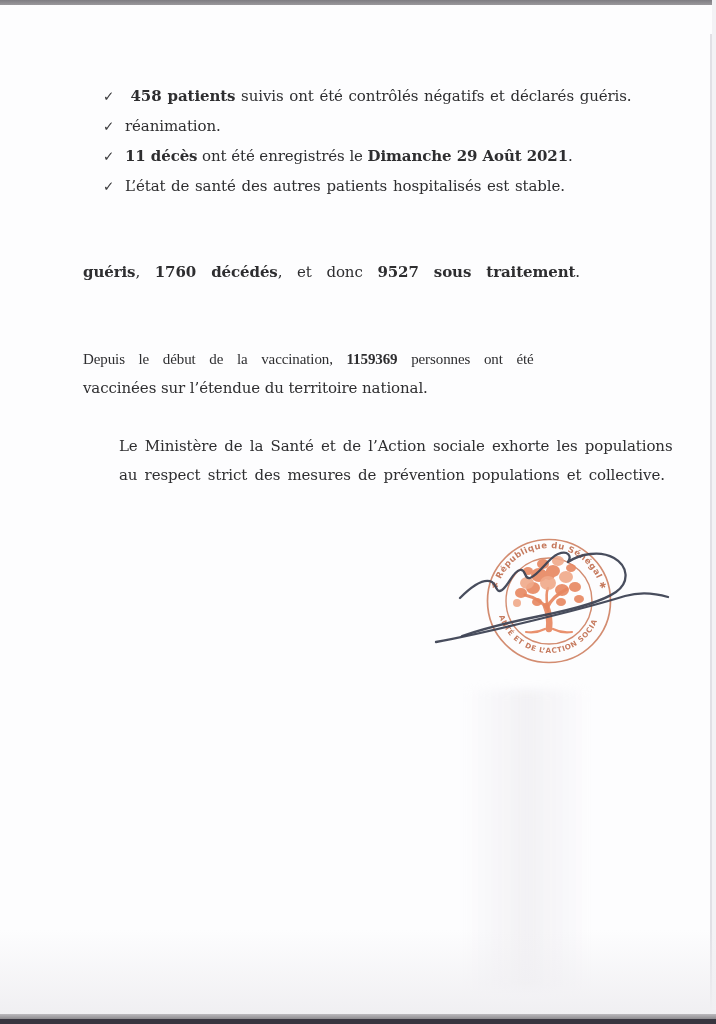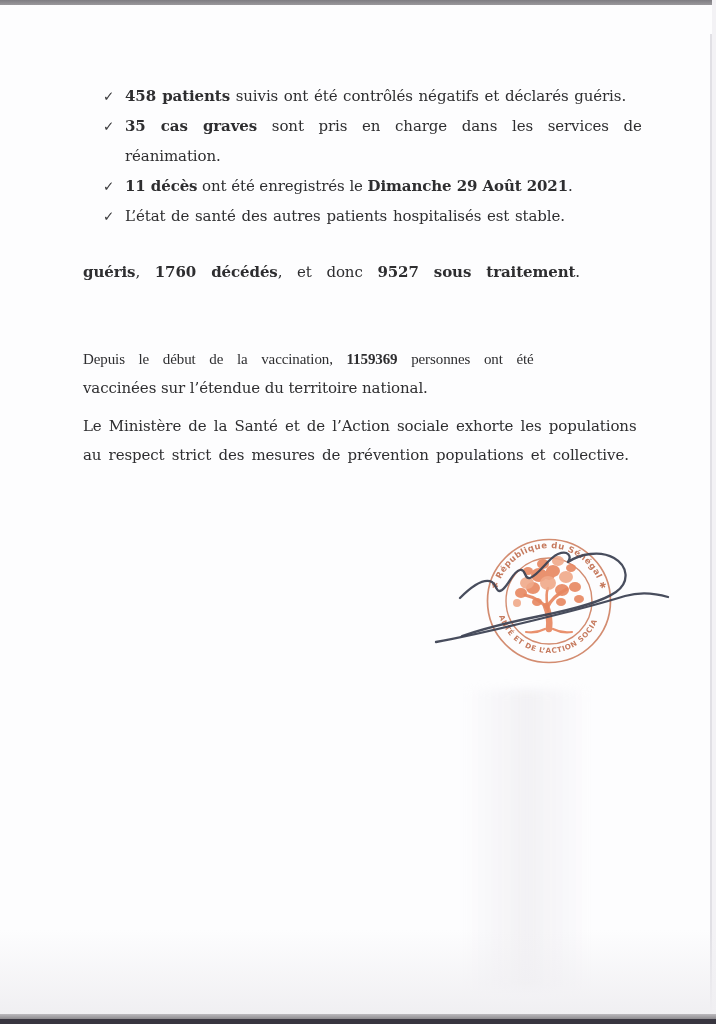--- a/index.html
+++ b/index.html
@@ -35,23 +35,23 @@
     background:linear-gradient(to right,rgba(233,231,236,0),rgba(233,231,236,.55),rgba(233,231,236,0));
     filter:blur(5px);}
   
   .bullets{position:absolute;left:125px;top:81px;width:512px;font-size:15px;line-height:30px;letter-spacing:-.1px;}
   .bullet{position:relative;}
   .check{position:absolute;left:-22px;top:0;width:20px;font-family:"DejaVu Sans",sans-serif;
     font-size:13.5px;color:#3c3c3e;}
   .tline{white-space:nowrap;}
   .b{font-weight:700;}
   .para{position:absolute;left:83px;width:556px;font-size:15px;line-height:29px;letter-spacing:-.1px;}
-  #p-0{top:258px;} #p-1{top:345px;} #p-2{top:412px;}
+  #p-0{top:258px;} #p-1{top:345px;} #p-2{top:432px;margin-left:36px;}
   
-  #bullet-0 .tline{word-spacing:1px;}
+  #bullet-0 .tline{word-spacing:1px;text-align:center;}
   #bullet-1 .tline:nth-child(1){word-spacing:10px;}
   #bullet-3 .tline{word-spacing:1px;}
   #p-0 .tline:nth-child(1){word-spacing:10px;}
   #p-1 .tline:nth-child(1){word-spacing:10px;font-family:Liberation Serif, serif;}
   #p-2 .tline{word-spacing:2.5px;}
   
   .stamp-svg{position:absolute;left:400px;top:515px;width:316px;height:185px;}
   .ring{fill:none;stroke:var(--stamp-ring);opacity:.8;}
   .ring-text{fill:var(--stamp-text);opacity:.85;font-family:"DejaVu Sans",sans-serif;font-weight:700;}
   .tree-stroke{fill:none;stroke:var(--stamp-tree);stroke-linecap:round;opacity:.92;}
@@ -70,21 +70,20 @@
   <div class="bullets">
     <div class="bullet" id="bullet-0">
       <span class="check">✓</span>
       <div>
           <div class="tline"><span class="b">458 patients</span><span> suivis ont été contrôlés négatifs et déclarés guéris.</span></div>
         </div>
     </div>
     <div class="bullet" id="bullet-1">
       <span class="check">✓</span>
       <div>
-          <div class="tline"><span class="b">35 cas graves</span><span> sont pris en charge dans les services de</span></div>
           <div class="tline"><span>réanimation.</span></div>
         </div>
     </div>
     <div class="bullet" id="bullet-2">
       <span class="check">✓</span>
       <div>
           <div class="tline"><span class="b">11 décès</span><span> ont été enregistrés le </span><span class="b">Dimanche 29 Août 2021</span><span>.</span></div>
         </div>
     </div>
     <div class="bullet" id="bullet-3">

